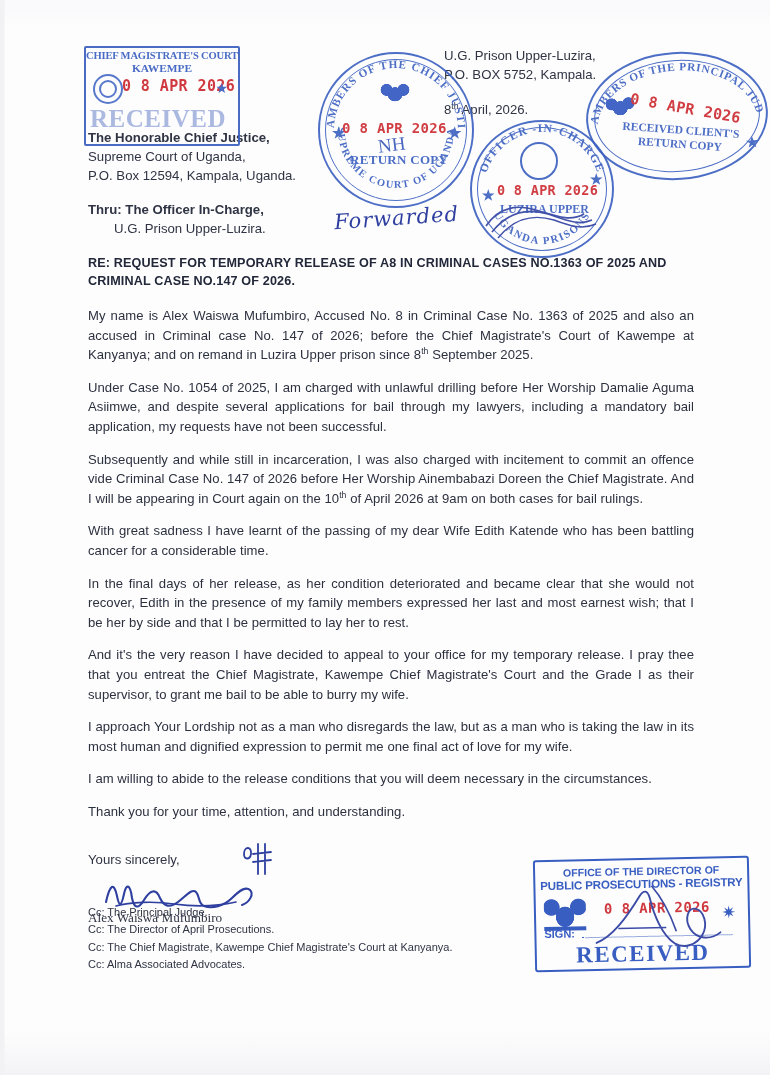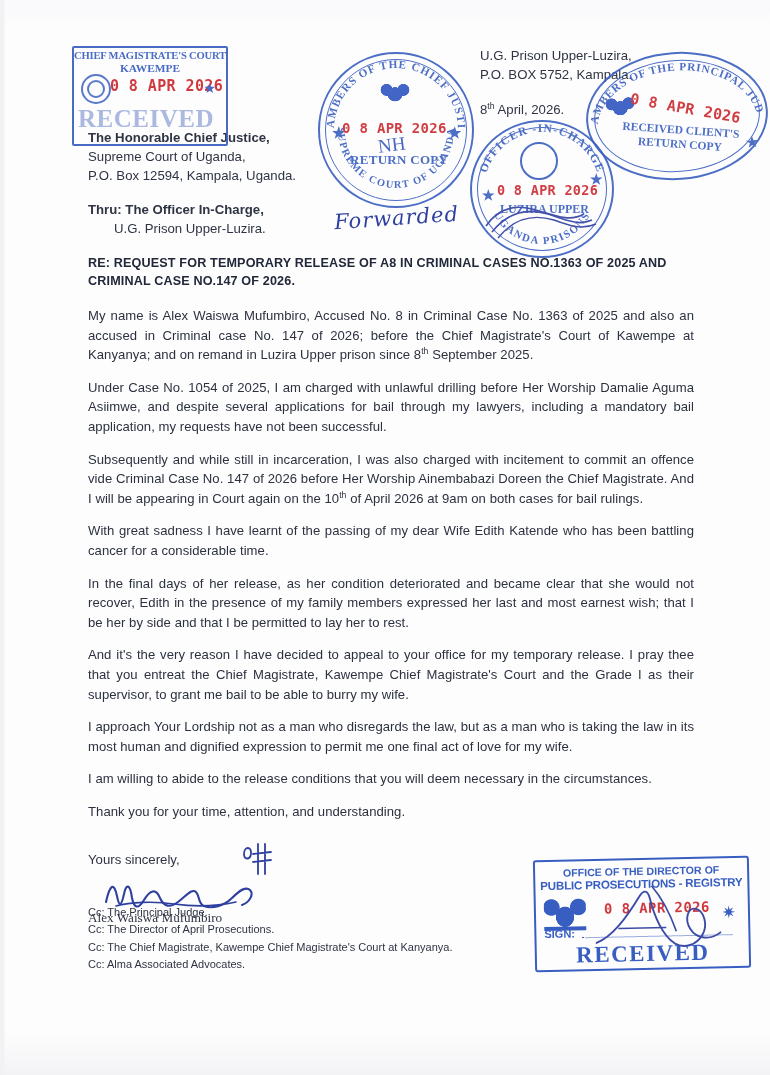--- a/index.html
+++ b/index.html
@@ -52,21 +52,21 @@
     font-weight:bold;font-size:12.6px;line-height:17.5px;
     letter-spacing:.15px;margin:0 0 16px 0;color:#22283a;
   }
   sup{font-size:.66em;vertical-align:super;line-height:0;}
 
   
   .stamp{position:absolute;z-index:6;pointer-events:none;}
 
   
   .cmc{
-    left:72px;top:46px;width:152px;height:96px;
+    left:84px;top:46px;width:152px;height:96px;
     border:2px solid #3a5fc0;border-radius:2px;
     opacity:.92;
   }
   .cmc .t1{
     position:absolute;left:0;right:0;top:2px;text-align:center;
     font-family:"Liberation Serif","DejaVu Serif",serif;
     font-weight:bold;font-size:10.6px;color:#3a5fc0;letter-spacing:-.2px;
   }
   .cmc .t2{
     position:absolute;left:0;right:0;top:14px;text-align:center;
@@ -209,21 +209,21 @@
   }
   .fwd{left:334px;top:206px;font-size:21px;transform:rotate(-4deg);letter-spacing:1px;}
   svg.sig{position:absolute;z-index:7;pointer-events:none;}
 </style>
 </head>
 <body>
 
 <div id="page">
 <div id="sheet">
 
-  <div class="addr" style="left:480px;top:46px;width:240px;">
+  <div class="addr" style="left:444px;top:46px;width:240px;">
     <div>U.G. Prison Upper-Luzira,</div>
     <div>P.O. BOX 5752, Kampala.</div>
     <div style="height:16px;"></div>
     <div><span>8</span><sup>th</sup><span> April, 2026.</span></div>
   </div>
 
   <div class="addr" style="top:128px;width:340px;">
     <div class="bold">The Honorable Chief Justice,</div>
     <div>Supreme Court of Uganda,</div>
     <div>P.O. Box 12594, Kampala, Uganda.</div>

